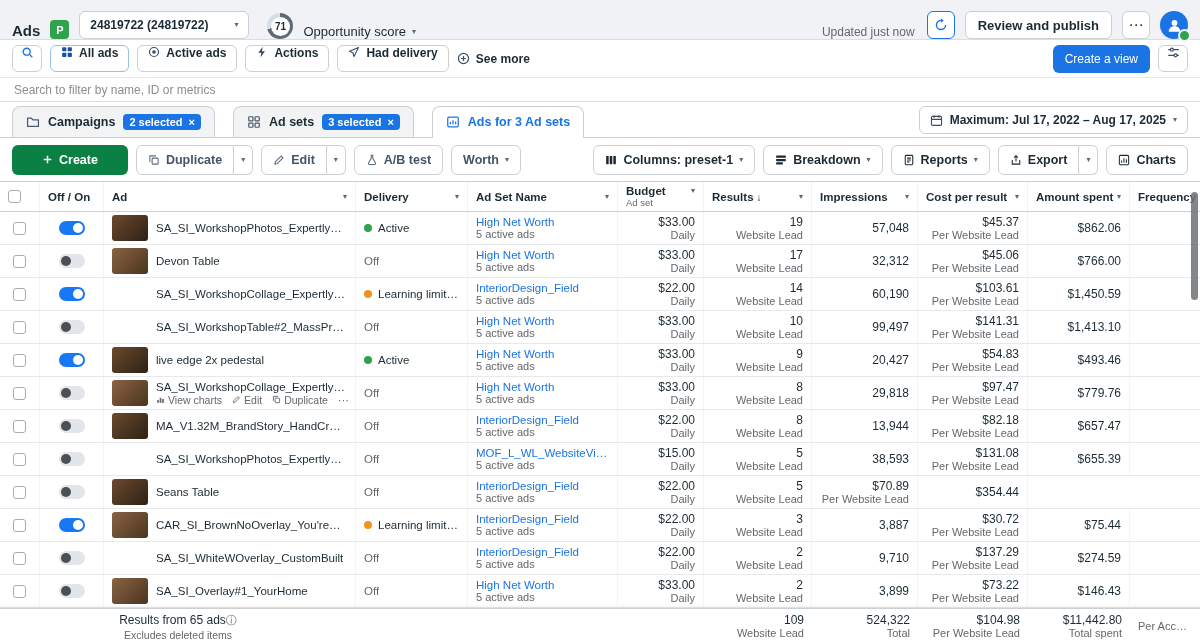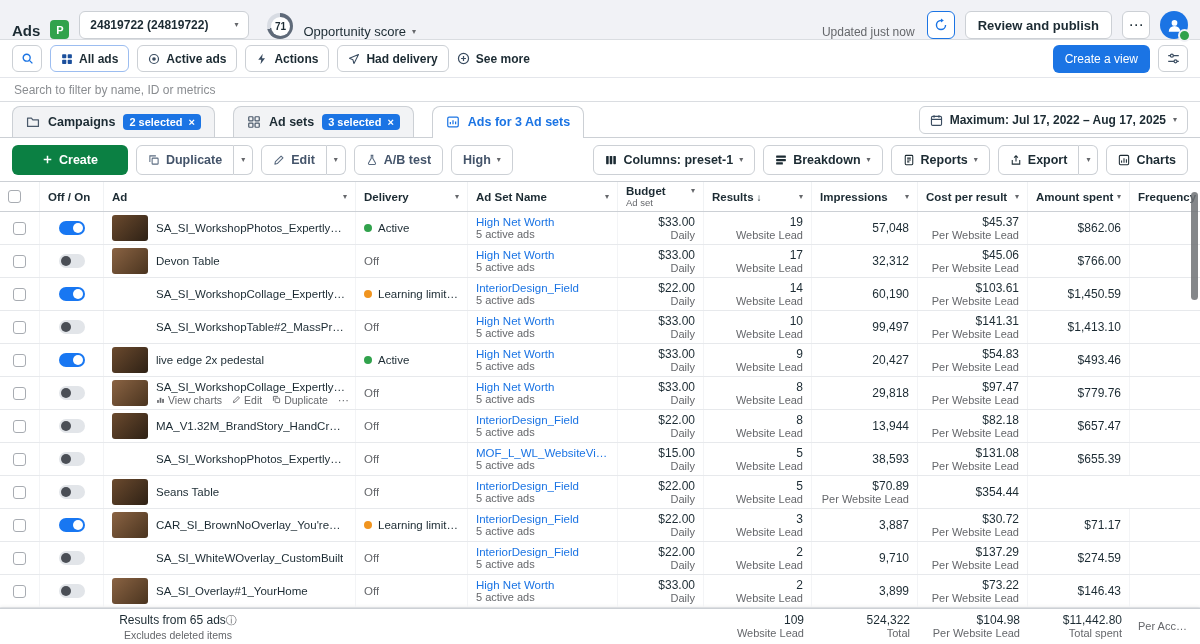--- a/index.html
+++ b/index.html
@@ -29,21 +29,21 @@
   .review-btn{height:28px;padding:0 12px;border:1px solid #ccd0d5;border-radius:6px;background:#fff;
     font-size:13px;font-weight:600;color:#1c2b33}
   .avatar{width:28px;height:28px;border-radius:50%;background:#1b74e4;position:relative;
     display:flex;align-items:center;justify-content:center}
   .avatar-badge{position:absolute;right:-3px;bottom:-3px;width:13px;height:13px;border-radius:50%;
     background:#31a24c;border:2px solid #f1f2f6}
 
   
   .filterbar{height:38px;display:flex;align-items:center;gap:8px;padding:0 12px;background:#fff;
     border-bottom:1px solid #e4e6eb}
-  .fbtn{height:27px;display:inline-flex;align-items:center;gap:6px;padding:0 10px;background:#fff;
+  .fbtn{height:27px;display:inline-flex;gap:6px;padding:0 10px;background:#fff;
     border:1px solid #ccd0d5;border-radius:6px;font-size:12px;font-weight:600;color:#1c2b33}
   .fbtn .ficon{color:#3b4d61;display:flex}
   .fbtn.selected{border-color:#9cbdf0}
   .fbtn.selected .ficon{color:#1b4f9c}
   .fbtn.icon-only{width:30px;padding:0;justify-content:center}
   .fbtn.icon-only .ficon{color:#1b74e4}
   .see-more{display:inline-flex;align-items:center;gap:6px;background:none;border:0;
     font-size:12px;font-weight:600;color:#1c2b33}
   .create-view{height:28px;padding:0 12px;margin-left:auto;background:#1b74e4;color:#fff;border:0;
     border-radius:6px;font-size:12px;font-weight:400}
@@ -337,21 +337,21 @@
   </span>
   <button class="abtn">
     <span class="aicon">
       <svg width="12" height="12" viewBox="0 0 16 16" fill="none" stroke="currentColor" stroke-width="1.4">
           <path d="M6.2 1.8h3.6M7 1.8v4L3.4 12a1.4 1.4 0 0 0 1.2 2h6.8a1.4 1.4 0 0 0 1.2-2L9 5.8v-4"></path>
         </svg>
     </span>
     <span>A/B test</span>
   </button>
   <button class="abtn">
-    <span>High</span>
+    <span>Worth</span>
     <span class="caret">▾</span>
   </button>
 
   <span class="right-group">
     <button class="abtn dark">
       <span class="aicon">
         <svg width="12" height="12" viewBox="0 0 16 16" fill="currentColor">
             <rect x="1.5" y="2.5" width="3.4" height="11" rx="0.8"></rect>
             <rect x="6.3" y="2.5" width="3.4" height="11" rx="0.8"></rect>
             <rect x="11.1" y="2.5" width="3.4" height="11" rx="0.8"></rect>
@@ -941,21 +941,21 @@
       <span class="sub">Website Lead</span>
     </div>
     <div class="cell c-num">
       <span class="val">3,887</span>
     </div>
     <div class="cell c-num">
       <span class="val">$30.72</span>
       <span class="sub">Per Website Lead</span>
     </div>
     <div class="cell c-num">
-      <span class="val">$71.17</span>
+      <span class="val">$75.44</span>
     </div>
     <div class="cell c-num"></div>
   </div>
 
   <div class="trow gridcols off d-off no-thumb">
     <div class="cell c-check">
         <span class="checkbox"></span>
       </div>
     <div class="cell c-toggle">
       <span class="toggle">

